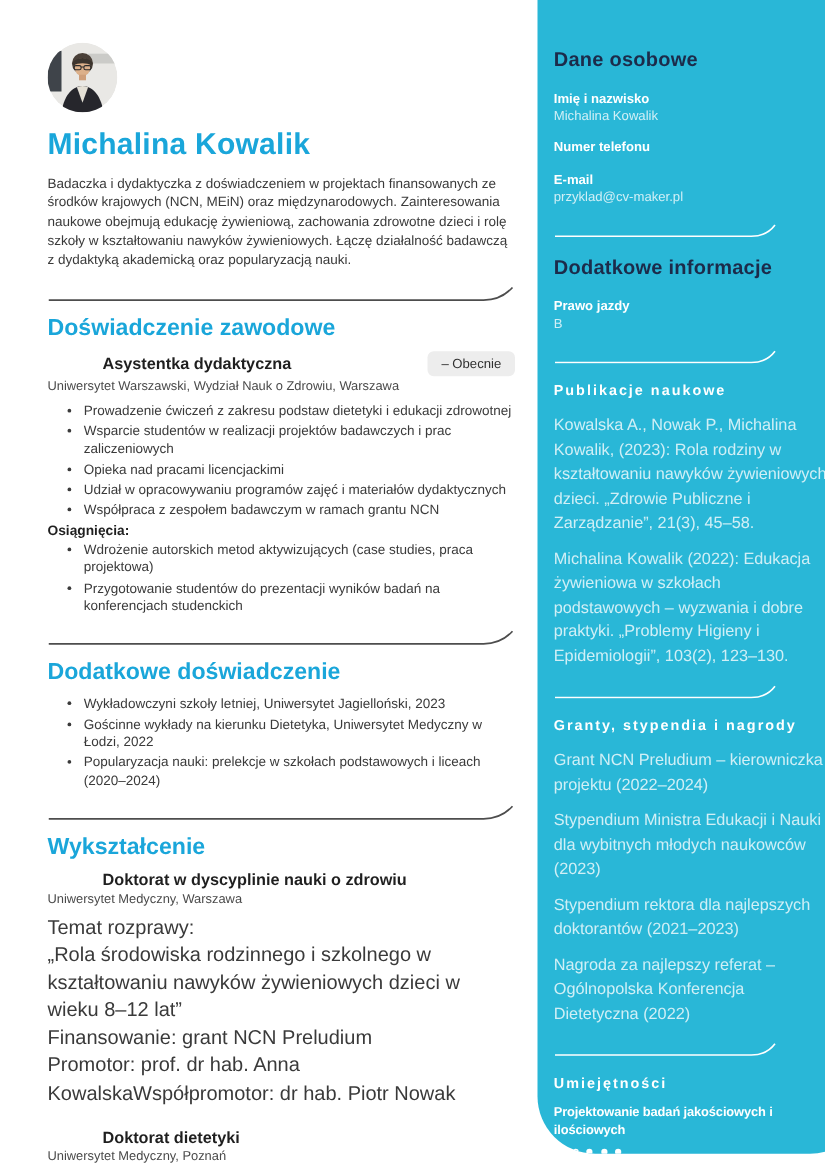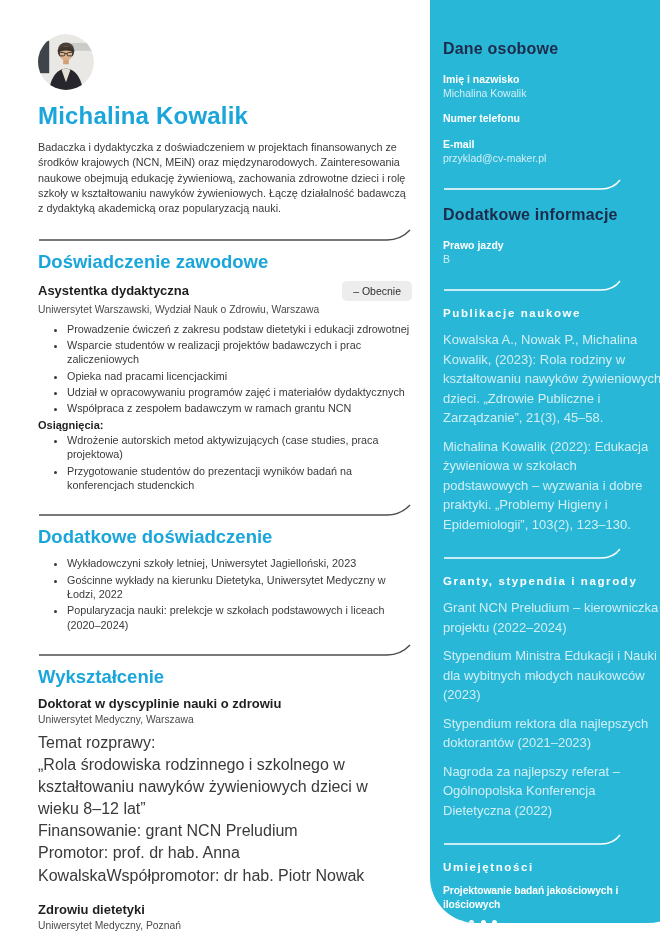--- a/index.html
+++ b/index.html
@@ -16,21 +16,21 @@
   
   .main{position:absolute;left:0;top:0;width:430px;height:933px;padding:34px 18px 0 38px;overflow:hidden;}
   .avatar{width:56px;height:56px;border-radius:50%;overflow:hidden;margin-bottom:12px;}
   .avatar svg{display:block;width:100%;height:100%;}
   h1.name{font-size:24px;font-weight:bold;color:var(--accent);letter-spacing:.2px;margin:2px 0 10px;}
   .summary{font-size:10.8px;line-height:1.42;color:var(--text);}
   .divider{margin-top:12px;height:12px;}
   .divider svg{display:block;width:100%;height:12px;}
   section h2{font-size:18.5px;font-weight:bold;color:var(--accent);margin:10px 0 8px;}
   .job-head{display:flex;justify-content:space-between;align-items:center;margin-top:4px;}
-  .job-title,.degree-title{font-size:13px;font-weight:bold;color:#1f1f1f;}
+  .job-title,.degree-title{font-size:13px;font-weight:bold;color:#1f1f1f;margin-left:44px;}
   .badge{background:#ededed;color:#2f2f2f;font-size:10.5px;padding:4px 11px;border-radius:5px;white-space:nowrap;}
   .org{font-size:10.3px;color:#4a4a4a;margin-top:3px;}
   ul.blist{margin:7px 0 0 0;padding-left:29px;}
   ul.blist li{font-size:10.8px;line-height:1.33;margin-bottom:2px;}
   .ach-label{font-size:11px;font-weight:bold;color:#1f1f1f;margin-top:3px;}
   ul.blist.tight{margin-top:2px;}
   .edu-block{margin-top:6px;}
   .edu-lines{margin-top:7px;}
   .edu-lines div{font-size:16px;line-height:1.38;}
   .degree-title.second{margin-top:15px;}
@@ -133,21 +133,21 @@
         <div class="degree-title">Doktorat w dyscyplinie nauki o zdrowiu</div>
         <div class="org">Uniwersytet Medyczny, Warszawa</div>
         <div class="edu-lines">
           <div>Temat rozprawy:</div>
           <div>„Rola środowiska rodzinnego i szkolnego w kształtowaniu nawyków żywieniowych dzieci w wieku 8–12 lat”</div>
           <div>Finansowanie: grant NCN Preludium</div>
           <div>Promotor: prof. dr hab. Anna KowalskaWspółpromotor: dr hab. Piotr Nowak</div>
         </div>
       </div>
       <div class="edu-block">
-        <div class="degree-title second">Zdrowiu dietetyki</div>
+        <div class="degree-title second">Doktorat dietetyki</div>
         <div class="org">Uniwersytet Medyczny, Poznań</div>
         <div class="edu-lines">
           <div>„Wpływ edukacji żywieniowej na wybory żywieniowe uczniów szkół podstawowych”</div>
           <div>Praca magisterska:</div>
         </div>
       </div>
     </section>
   </main>
 
   <aside class="sidebar">

